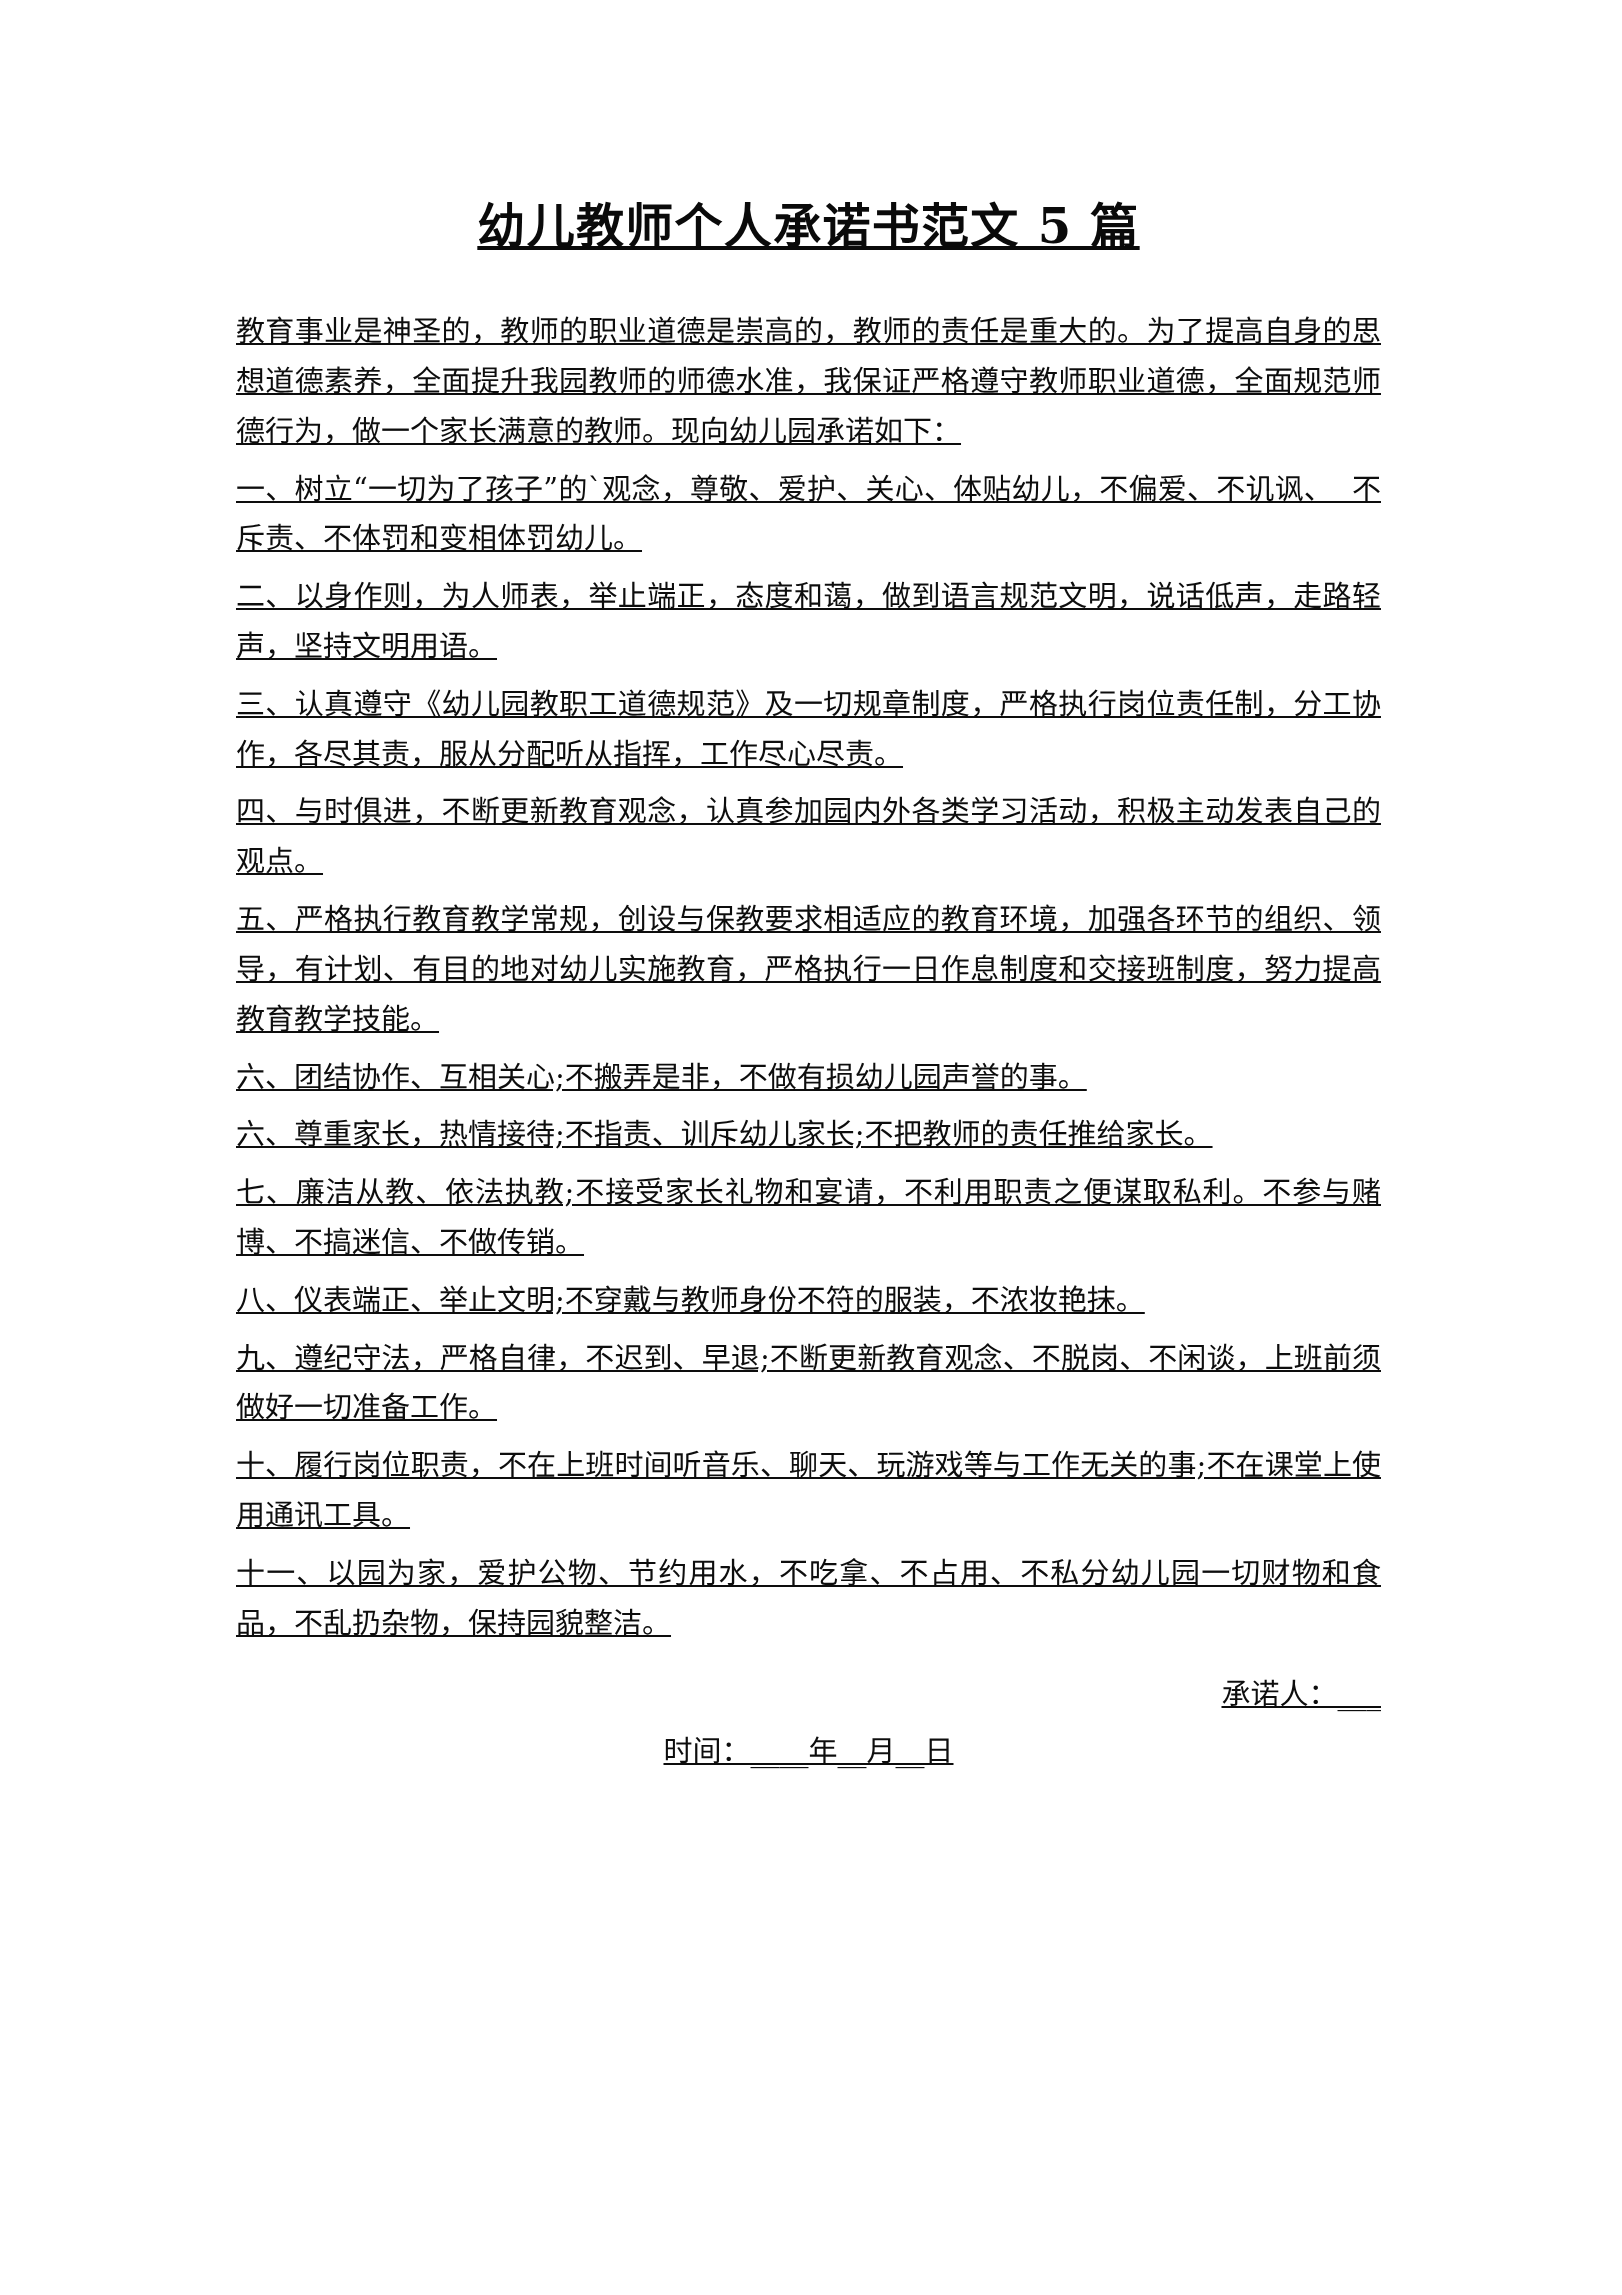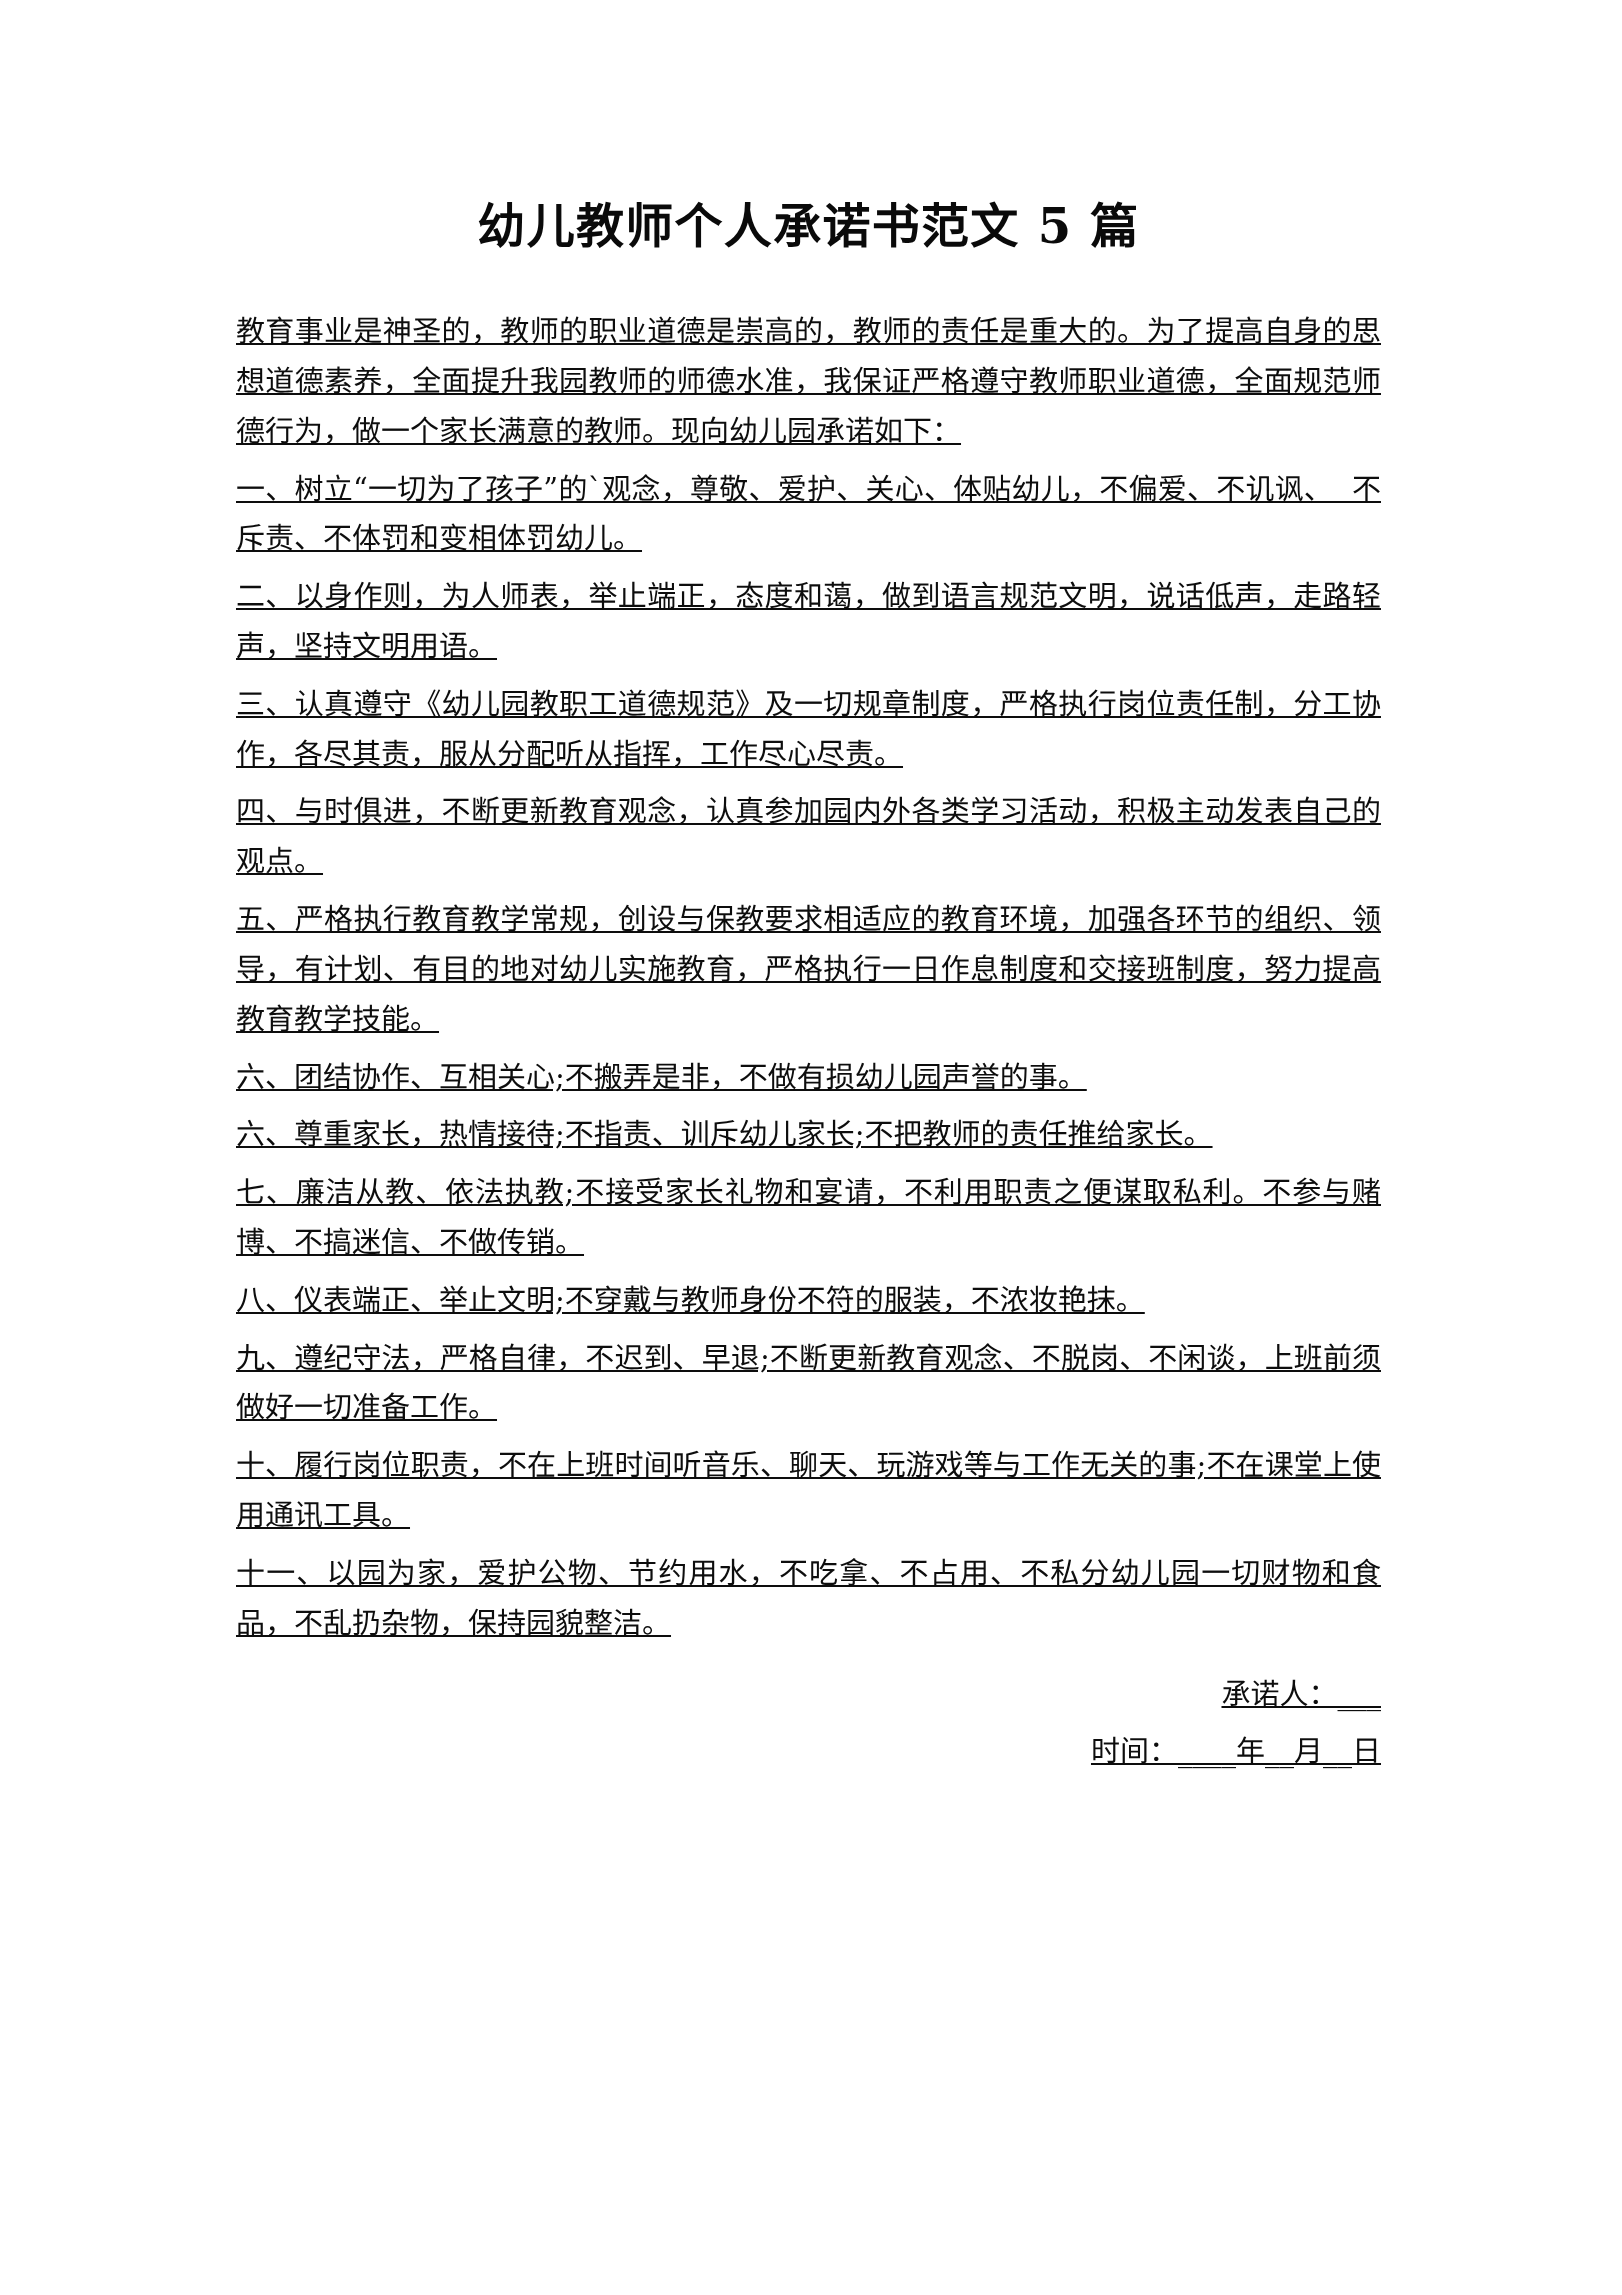--- a/index.html
+++ b/index.html
@@ -23,20 +23,21 @@
 
   .doc-title {
     font-family: "DejaVu Serif", "Liberation Serif", serif;
     font-size: 48px;
     font-weight: 700;
     line-height: 1.25;
     text-align: center;
     letter-spacing: 1.3px;
     margin: 0 0 51px 0;
     color: #0a0a0a;
+    text-decoration: underline;
   }
 
   .body-block {
     font-size: 29px;
     line-height: 1.72;
     text-align: justify;
     text-justify: inter-ideograph;
     color: #0d0d0d;
     text-decoration: underline;
   }
@@ -50,21 +51,21 @@
   }
 
   .para.signoff {
     margin-top: 21px;
     text-align: right;
     word-break: keep-all;
   }
 
   .para.signoff-last {
     margin-top: 6.5px;
-    text-align: right;
+    text-align: center;
     word-break: keep-all;
   }
 </style>
 </head>
 <body>
 
 <div class="page">
 
   <h1 class="doc-title">幼儿教师个人承诺书范文 5 篇</h1>
 

